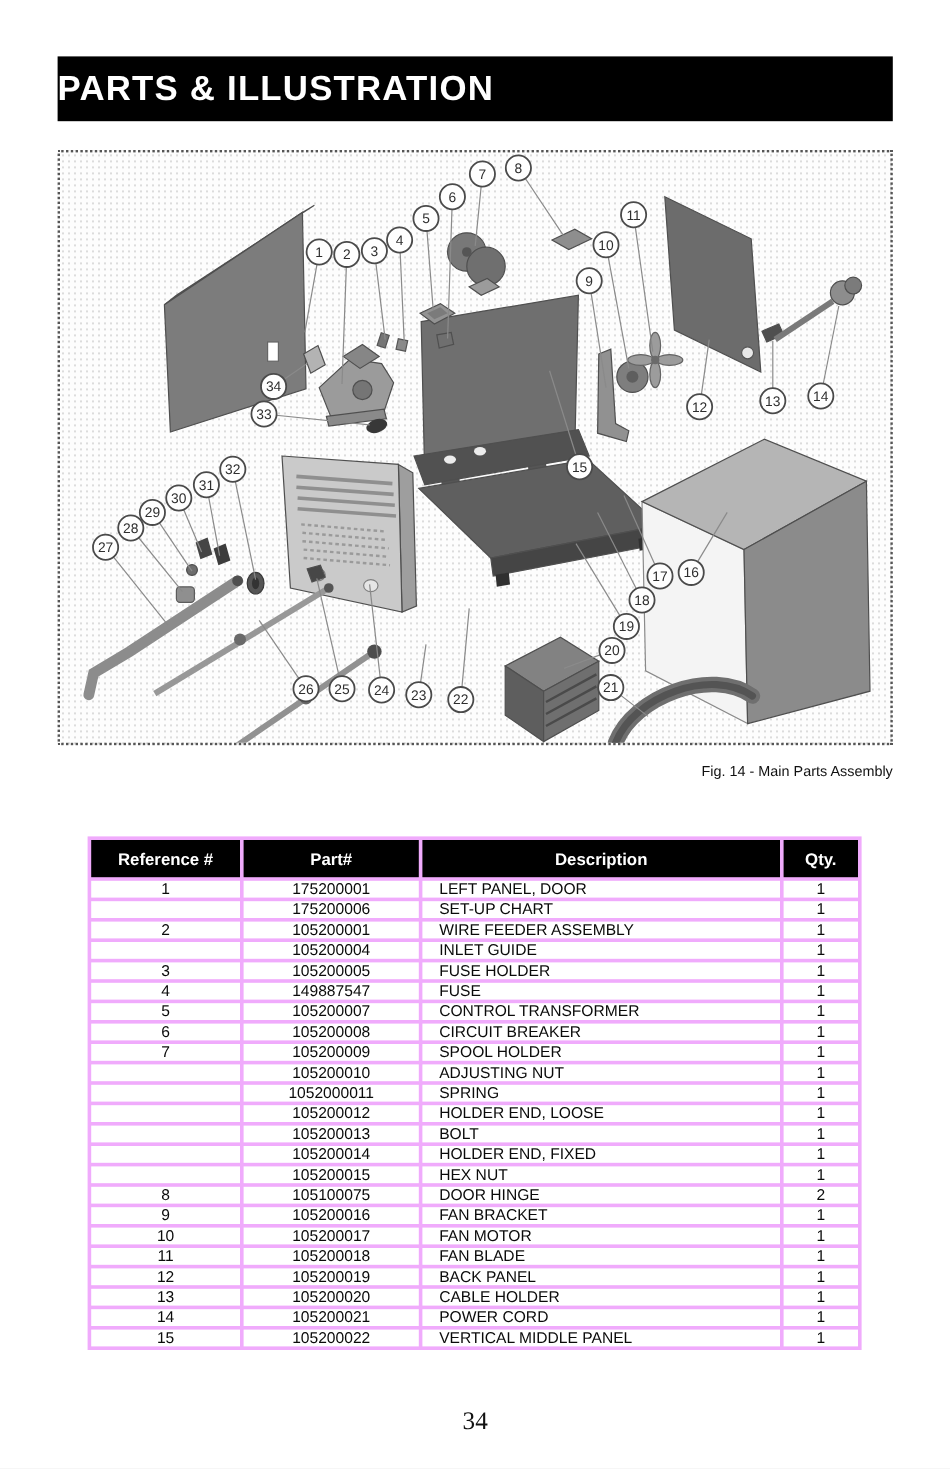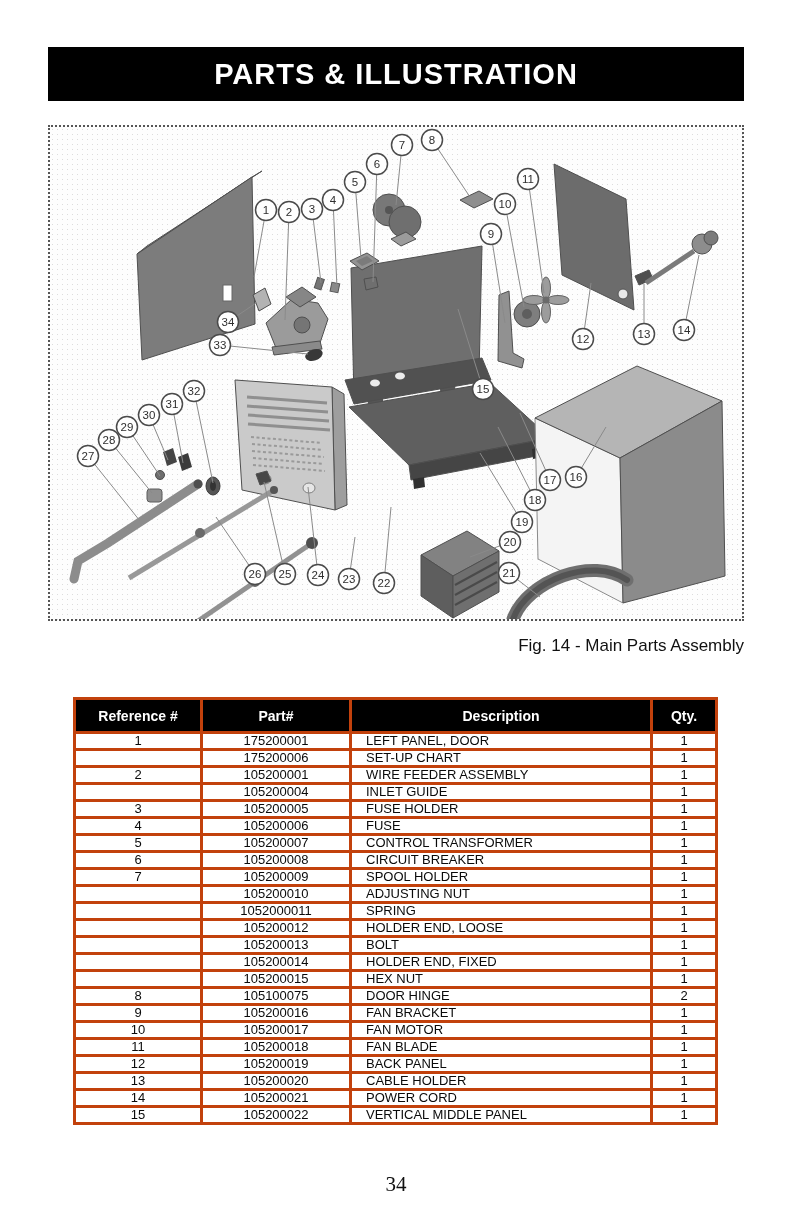--- a/index.html
+++ b/index.html
@@ -2,40 +2,40 @@
 <html><head>
 <meta charset="utf-8">
 <style>
   html,body { margin:0; padding:0; background:#e8e8e8; }
   .page {
     position:relative; width:792px; height:1224px; background:#ffffff;
     margin:0 auto; font-family:"Liberation Sans", sans-serif; overflow:hidden;
   }
   .title-bar {
     position:absolute; left:48px; top:47px; width:696px; height:54px;
-    background:#000; display:flex; align-items:center; justify-content:center;
+    background:#000; display:flex; align-items:center; 
   }
   .title-bar h1 {
     margin:0; color:#fff; font-size:29px; font-weight:bold; letter-spacing:1px;
   }
   .figure-box {
     position:absolute; left:48px; top:125px; width:692px; height:492px;
     border:2px dotted #555;
     background-color:#fdfdfd;
     background-image:radial-gradient(circle, #dcdcdc 0.6px, transparent 0.75px);
     background-size:5px 5px;
   }
   .figure-box svg { position:absolute; left:0; top:0; }
   .figure-caption {
     position:absolute; left:48px; top:636px; width:696px;
-    text-align:right; font-size:17px; color:#111;
+    text-align:right; font-size:12px; color:#111;
   }
   .parts-table {
     position:absolute; left:73px; top:697px; width:540px;
-    border-collapse:separate; border-spacing:3px; background:#c2410c;
+    border-collapse:separate; border-spacing:3px; background:#f0abfc;
     table-layout:fixed;
   }
   .parts-table th {
     background:#000; color:#fff; font-size:14px; font-weight:bold;
     height:31px; vertical-align:middle; padding:0 2px;
   }
   .parts-table td {
     background:#fff; color:#0a0a0a; font-size:13px; height:14px;
     line-height:14px; padding:0 2px; white-space:nowrap; overflow:hidden;
     text-align:center;
@@ -430,21 +430,21 @@
           <td>1</td>
         </tr>
         <tr>
           <td>3</td>
           <td>105200005</td>
           <td class="left">FUSE HOLDER</td>
           <td>1</td>
         </tr>
         <tr>
           <td>4</td>
-          <td>105200006</td>
+          <td>149887547</td>
           <td class="left">FUSE</td>
           <td>1</td>
         </tr>
         <tr>
           <td>5</td>
           <td>105200007</td>
           <td class="left">CONTROL TRANSFORMER</td>
           <td>1</td>
         </tr>
         <tr>

